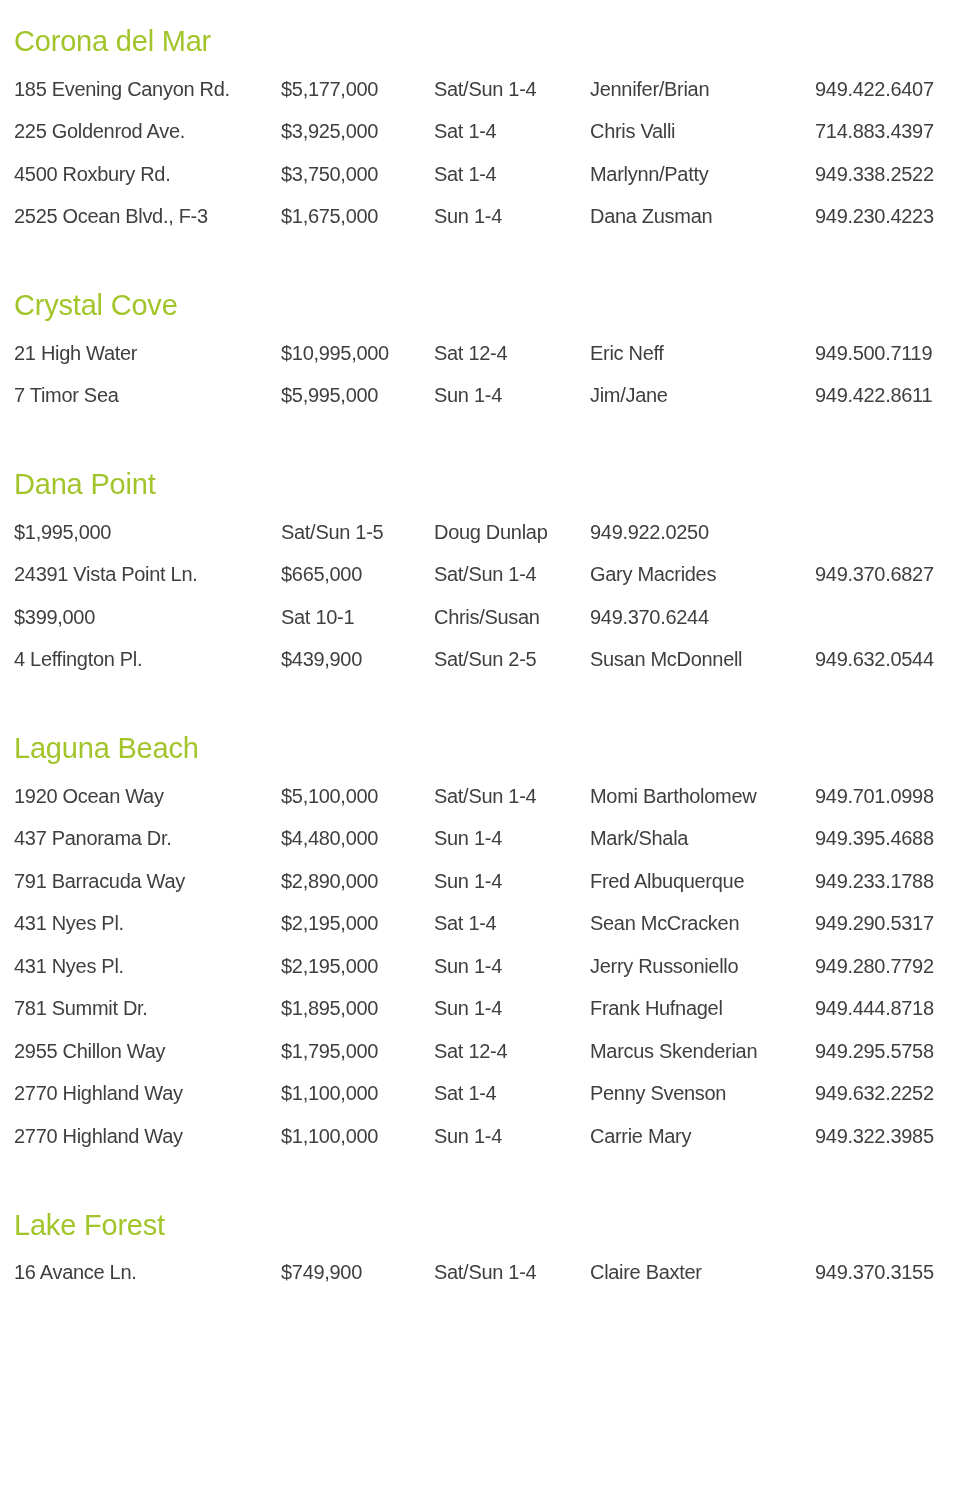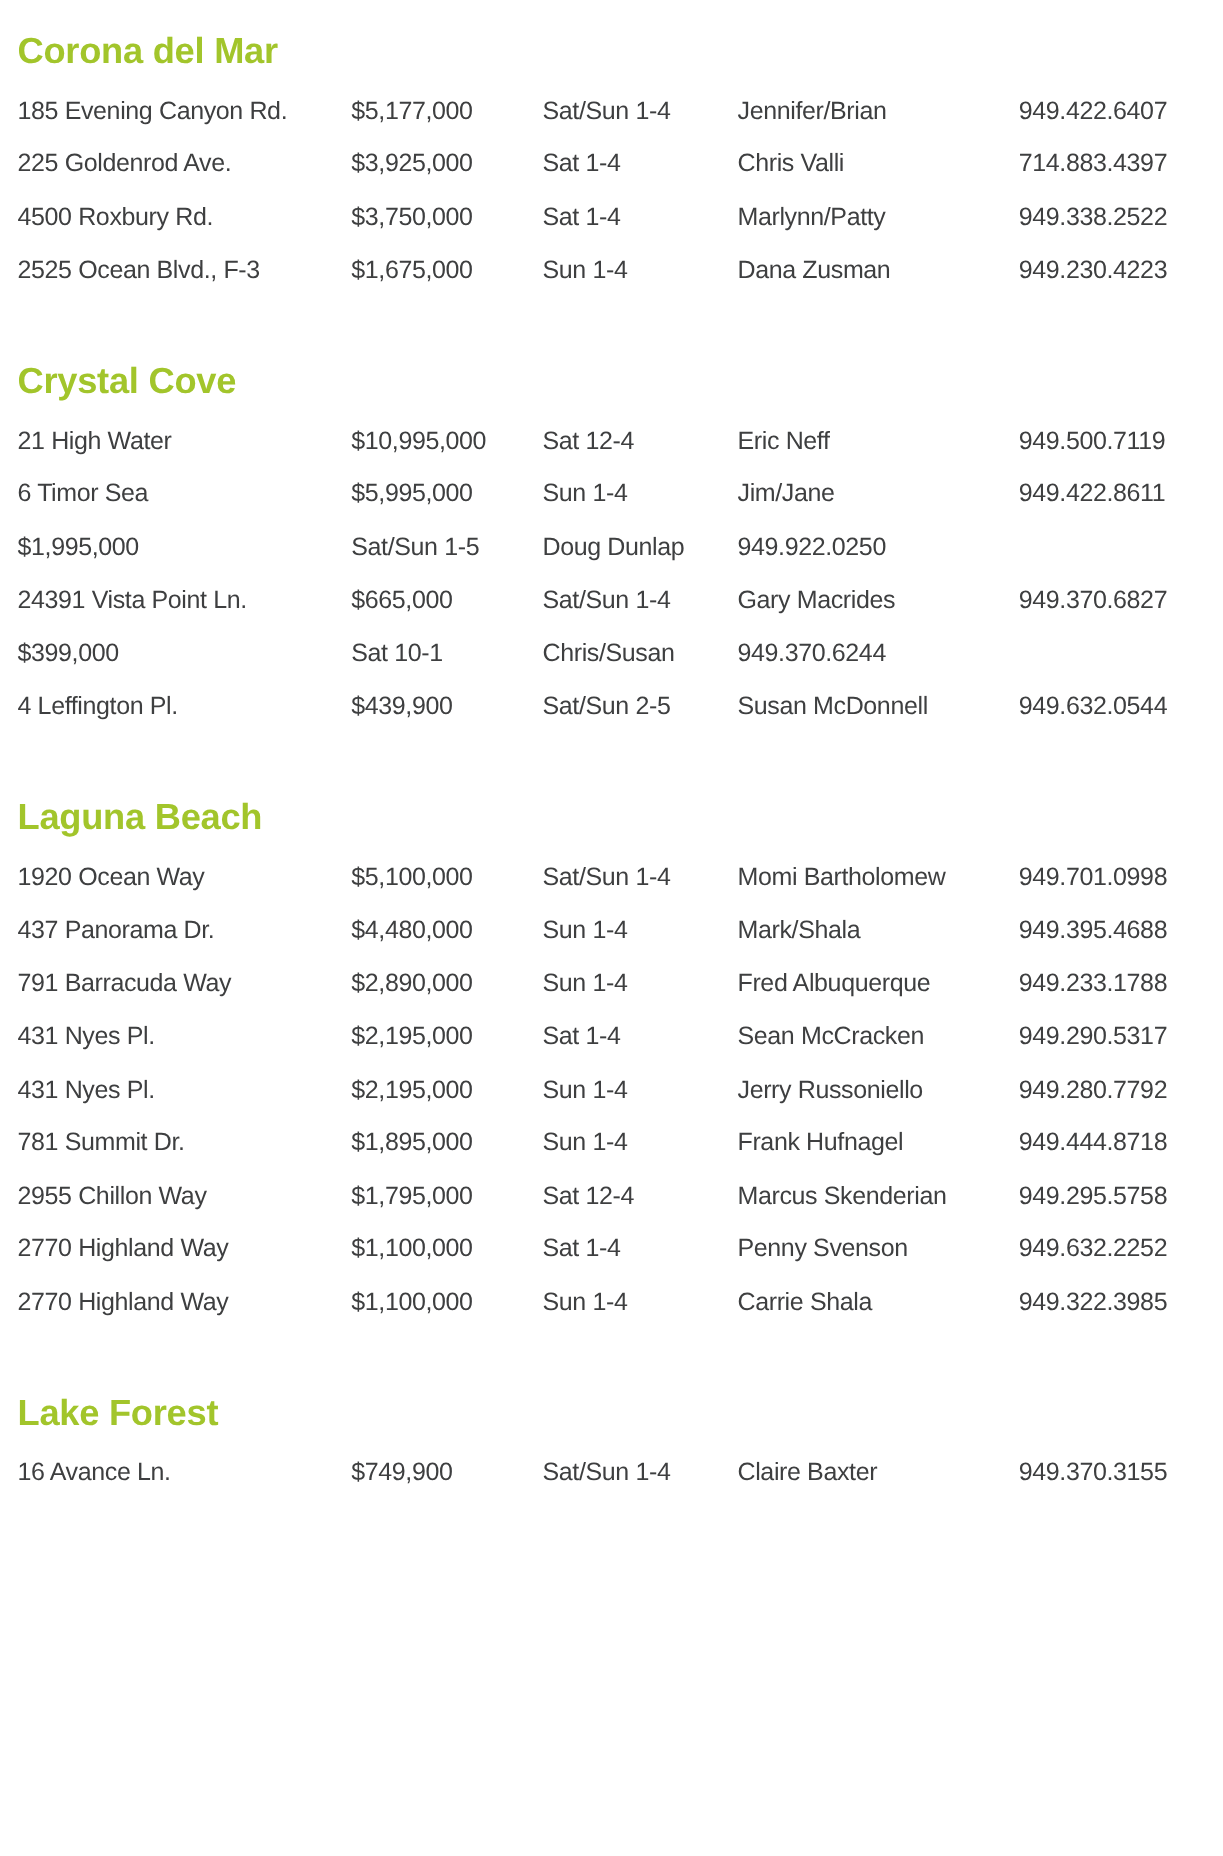--- a/index.html
+++ b/index.html
@@ -13,21 +13,21 @@
     font-family: "Liberation Sans", sans-serif;
     color: #3e3f40;
   }
   .page {
     padding: 22px 20px 0 14px;
     box-sizing: border-box;
   }
   .section-title {
     color: #a2c52b;
     font-size: 29px;
-    font-weight: 700;
+    font-weight: 400;
     line-height: 38px;
     letter-spacing: -0.2px;
     margin: 48px 0 8px 0;
   }
   .section:first-of-type .section-title {
     margin-top: 0;
   }
   .listing-row {
     display: grid;
     grid-template-columns: 267px 153px 156px 225px 1fr;
@@ -82,29 +82,30 @@
   <div class="section">
     <h2 class="section-title">Crystal Cove</h2>
     <div class="listing-row">
       <span class="cell">21 High Water</span>
       <span class="cell">$10,995,000</span>
       <span class="cell">Sat 12-4</span>
       <span class="cell">Eric Neff</span>
       <span class="cell">949.500.7119</span>
     </div>
     <div class="listing-row">
-      <span class="cell">6 Timor Sea</span>
+      <span class="cell">7 Timor Sea</span>
       <span class="cell">$5,995,000</span>
       <span class="cell">Sun 1-4</span>
       <span class="cell">Jim/Jane</span>
       <span class="cell">949.422.8611</span>
     </div>
   </div>
 
   <div class="section">
+    <h2 class="section-title">Dana Point</h2>
     <div class="listing-row">
       <span class="cell">$1,995,000</span>
       <span class="cell">Sat/Sun 1-5</span>
       <span class="cell">Doug Dunlap</span>
       <span class="cell">949.922.0250</span>
     </div>
     <div class="listing-row">
       <span class="cell">24391 Vista Point Ln.</span>
       <span class="cell">$665,000</span>
       <span class="cell">Sat/Sun 1-4</span>
@@ -184,21 +185,21 @@
       <span class="cell">2770 Highland Way</span>
       <span class="cell">$1,100,000</span>
       <span class="cell">Sat 1-4</span>
       <span class="cell">Penny Svenson</span>
       <span class="cell">949.632.2252</span>
     </div>
     <div class="listing-row">
       <span class="cell">2770 Highland Way</span>
       <span class="cell">$1,100,000</span>
       <span class="cell">Sun 1-4</span>
-      <span class="cell">Carrie Shala</span>
+      <span class="cell">Carrie Mary</span>
       <span class="cell">949.322.3985</span>
     </div>
   </div>
 
   <div class="section">
     <h2 class="section-title">Lake Forest</h2>
     <div class="listing-row">
       <span class="cell">16 Avance Ln.</span>
       <span class="cell">$749,900</span>
       <span class="cell">Sat/Sun 1-4</span>

